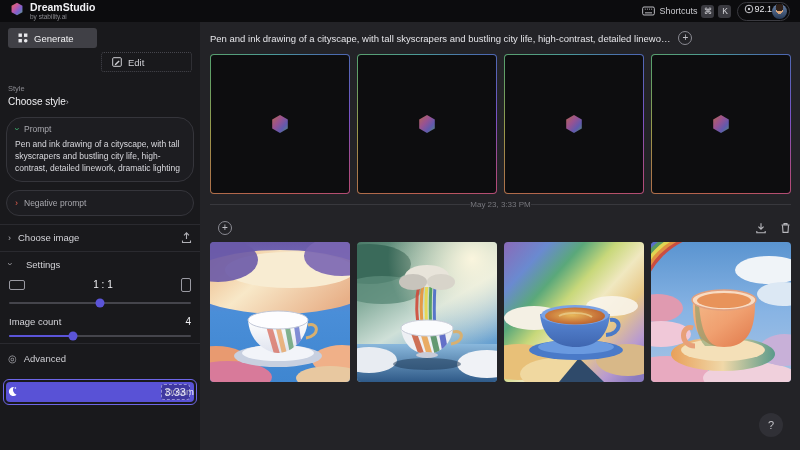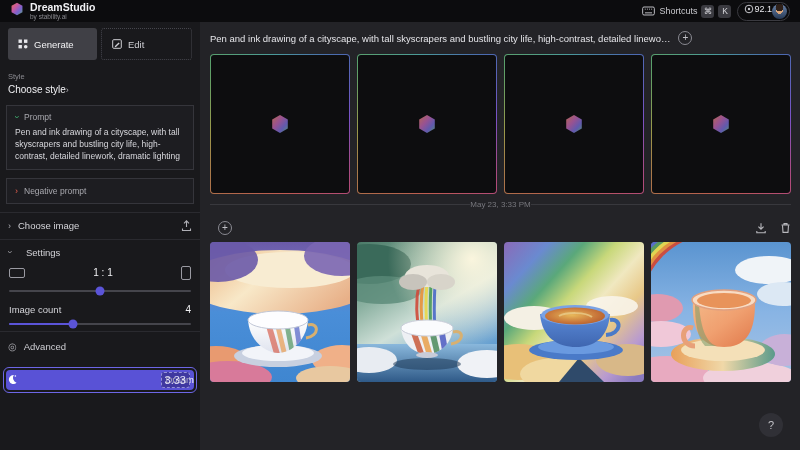--- a/index.html
+++ b/index.html
@@ -20,35 +20,35 @@
   .credits-num { font-size:9px; color:#e8e8ec; }
   .avatar { width:15px; height:15px; border-radius:50%;
     background:
       radial-gradient(circle at 50% 22%, #2e2019 0 28%, rgba(0,0,0,0) 29%),
       radial-gradient(circle at 50% 42%, #d9a57a 0 30%, rgba(0,0,0,0) 31%),
       linear-gradient(180deg,#6d86ab,#273955); }
 
   
   .sidebar { position:absolute; left:0; top:22px; width:200px; bottom:0; background:#19191c; }
   .tabs { display:flex; gap:4px; margin:6px 8px 8px; }
-  .tab { flex:1; height:32px; display:flex; align-items:center; justify-content:flex-start; gap:6px; padding:0 10px; border-radius:3px; font-size:9.5px; cursor:pointer; }
+  .tab { flex:1; height:20px; display:flex; align-items:center; justify-content:flex-start; gap:6px; padding:0 10px; border-radius:3px; font-size:9.5px; cursor:pointer; }
   .tab.active { background:#404046; color:#f2f2f4; }
-  .tab.inactive { background:transparent; border:1px dotted #46464d; color:#cfcfd4; }
+  .tab.inactive { background:transparent; border:1px dotted #46464d; color:#cfcfd4;margin-top:24px; }
 
   .section { padding:4px 8px 8px; }
   .small-label { font-size:7.5px; color:#8a8a90; margin-bottom:3px; }
   .row-flex { display:flex; align-items:center; justify-content:flex-start; }
   .style-value { font-size:10px; color:#f0f0f3; }
 
   .chev { display:inline-block; font-size:9px; color:#b0b0b6; }
   .chev.down { transform:rotate(90deg); }
   .chev.green { color:#44c77d; }
   .chev.red { color:#e8604f; }
 
-  .box { margin:2px 6px 8px; border:1px solid #35353b; background:#1d1d21; border-radius:0; padding:6px 8px; }
+  .box { margin:2px 6px 8px; border:1px solid #35353b; background:#1d1d21; border-radius:16px; padding:6px 8px; }
   .box-head { display:flex; align-items:center; gap:6px; font-size:8.5px; color:#a9a9af; }
   .prompt-body { margin-top:5px; font-size:8.5px; line-height:1.4; color:#d9d9de; }
 
   .sb-div { height:1px; background:#2a2a2f; }
   .sb-row { display:flex; align-items:center; gap:7px; padding:7px 8px; font-size:9.5px; color:#d4d4d9; }
   .sb-row .right { margin-left:auto; display:flex; align-items:center; }
 
   .aspect-row { display:flex; align-items:center; justify-content:space-between; padding:5px 9px 2px; }
   .ar-land { width:16px; height:10px; border:1px solid #9a9aa2; border-radius:2px; }
   .ar-port { width:10px; height:14px; border:1px solid #9a9aa2; border-radius:2px; }

